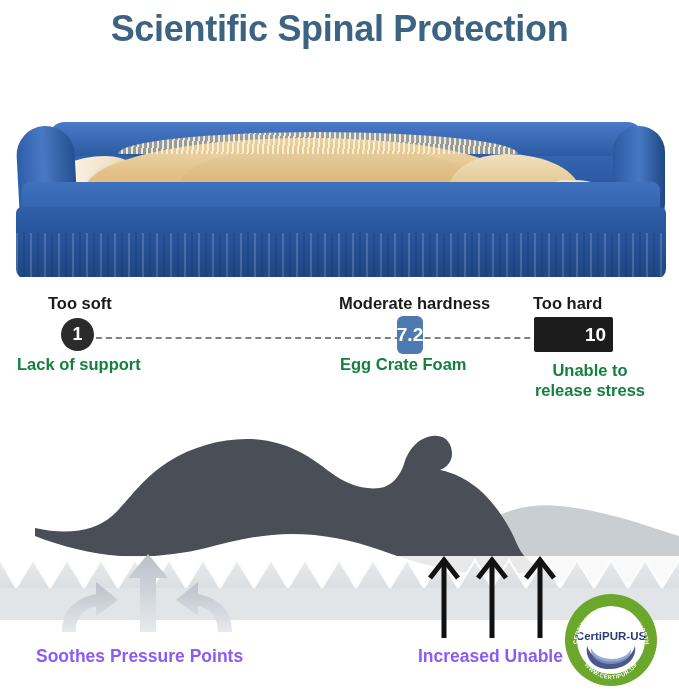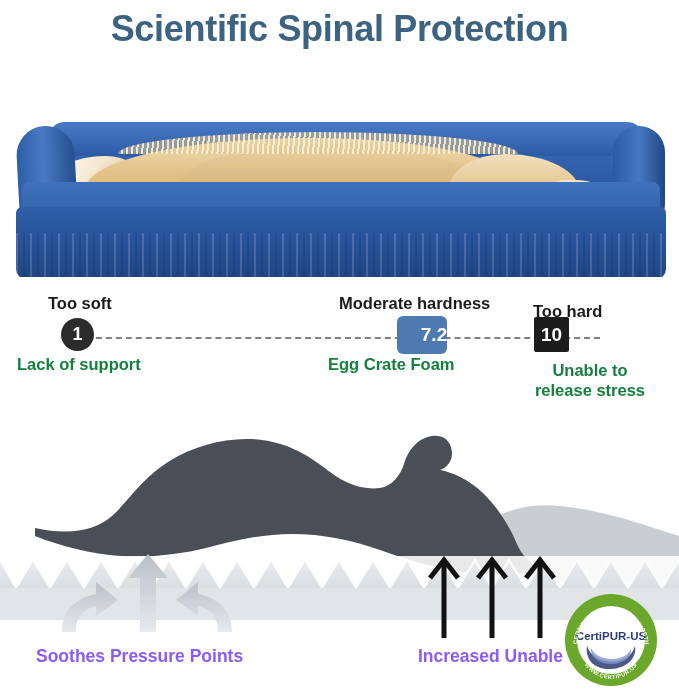--- a/index.html
+++ b/index.html
@@ -114,39 +114,39 @@
   .marker{
     position:absolute;display:flex;align-items:center;justify-content:center;
     color:#fff;font-weight:bold;
   }
   .m-soft{
     left:61px;top:26px;width:33px;height:33px;border-radius:50%;
     background:#2b2b2b;font-size:18px;
   }
   .m-mid{
     left:397px;top:24px;width:26px;height:38px;border-radius:6px;
-    background:#4e7ab2;font-size:19px;padding-left:24px;
+    background:#4e7ab2;font-size:19px;
   }
   .m-hard{
     left:534px;top:25px;width:35px;height:35px;border-radius:2px;
-    background:#1c1c1c;font-size:19px;
+    background:#1c1c1c;font-size:19px;padding-left:44px;
   }
   .lbl-top{
     position:absolute;font-size:16.5px;font-weight:bold;color:#1a1a1a;
     white-space:nowrap;
   }
   .lbl-bot{
     position:absolute;font-size:16.5px;font-weight:bold;color:#15803d;
     white-space:nowrap;line-height:20px;
   }
   .ts-top{left:48px;top:2px;}
   .ts-bot{left:17px;top:62px;}
   .mh-top{left:339px;top:2px;}
-  .mh-bot{left:328px;top:62px;}
-  .th-top{left:533px;top:2px;margin-top:8px;}
+  .mh-bot{left:340px;top:62px;}
+  .th-top{left:533px;top:2px;}
   .th-bot{left:525px;top:68px;text-align:center;width:130px;}
 
   
   .foam{position:absolute;left:0;top:410px;width:679px;height:228px;overflow:hidden;}
   .foam svg{display:block;}
 
   
   .bot-label{
     position:absolute;font-size:17.5px;font-weight:bold;color:#8b5cf6;
     white-space:nowrap;

